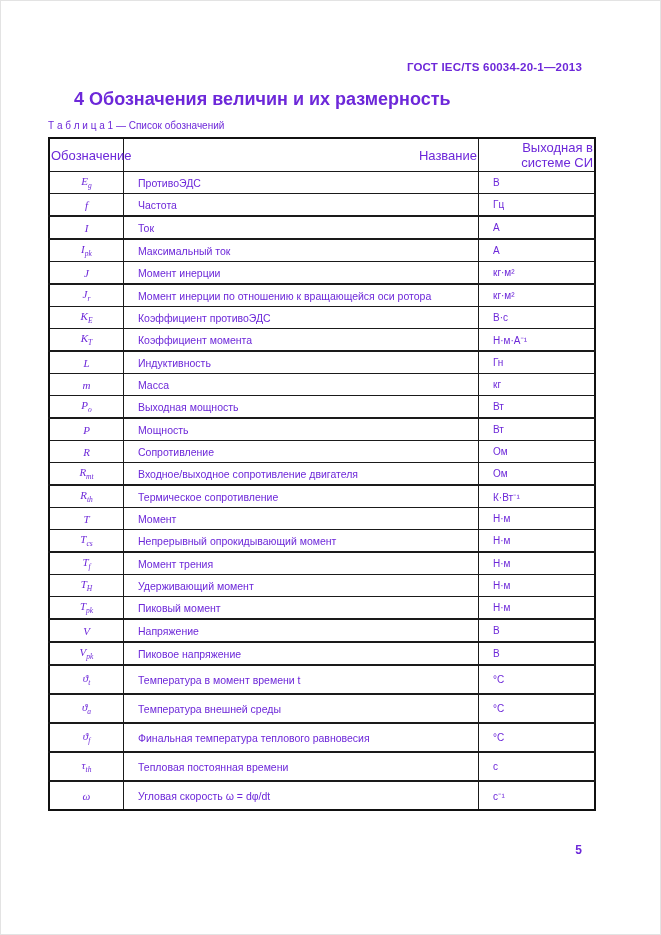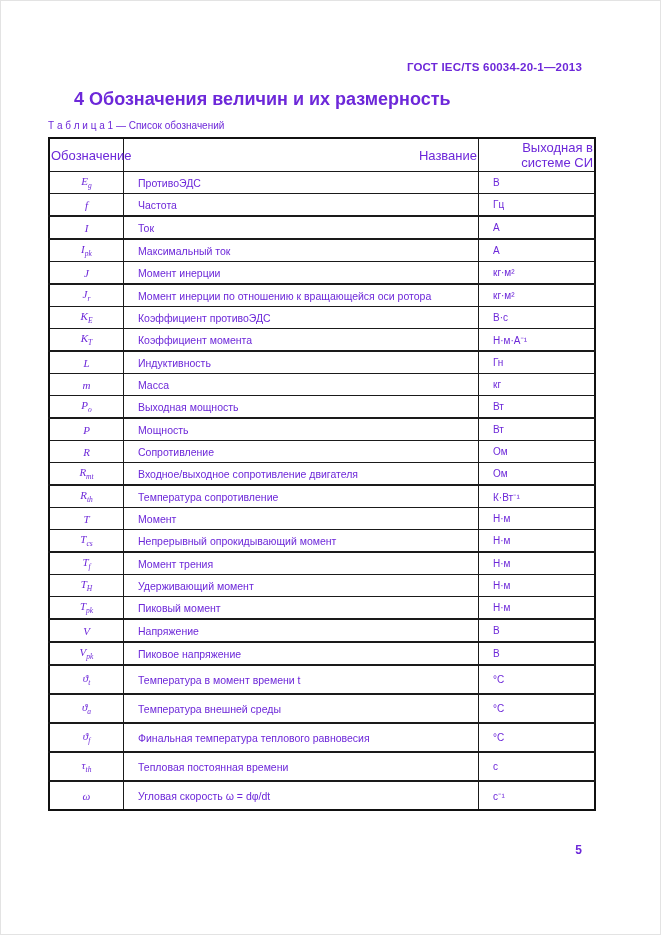--- a/index.html
+++ b/index.html
@@ -148,21 +148,21 @@
           <td class="name">Сопротивление</td>
           <td class="unit">Ом</td>
         </tr>
         <tr>
           <td class="sym">R<sub>mt</sub></td>
           <td class="name">Входное/выходное сопротивление двигателя</td>
           <td class="unit">Ом</td>
         </tr>
         <tr class="thick-top">
           <td class="sym">R<sub>th</sub></td>
-          <td class="name">Температура сопротивление</td>
+          <td class="name">Термическое сопротивление</td>
           <td class="unit">К·Вт⁻¹</td>
         </tr>
         <tr>
           <td class="sym">T</td>
           <td class="name">Момент</td>
           <td class="unit">Н·м</td>
         </tr>
         <tr>
           <td class="sym">T<sub>cs</sub></td>
           <td class="name">Непрерывный опрокидывающий момент</td>

